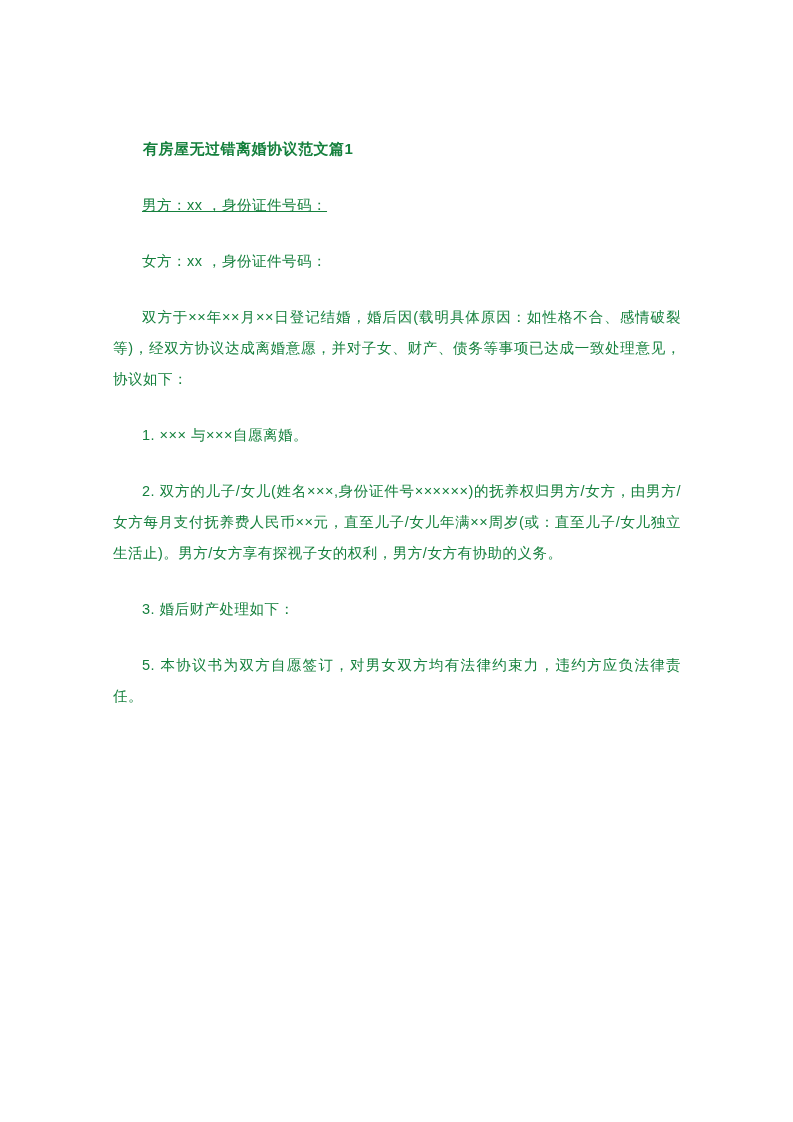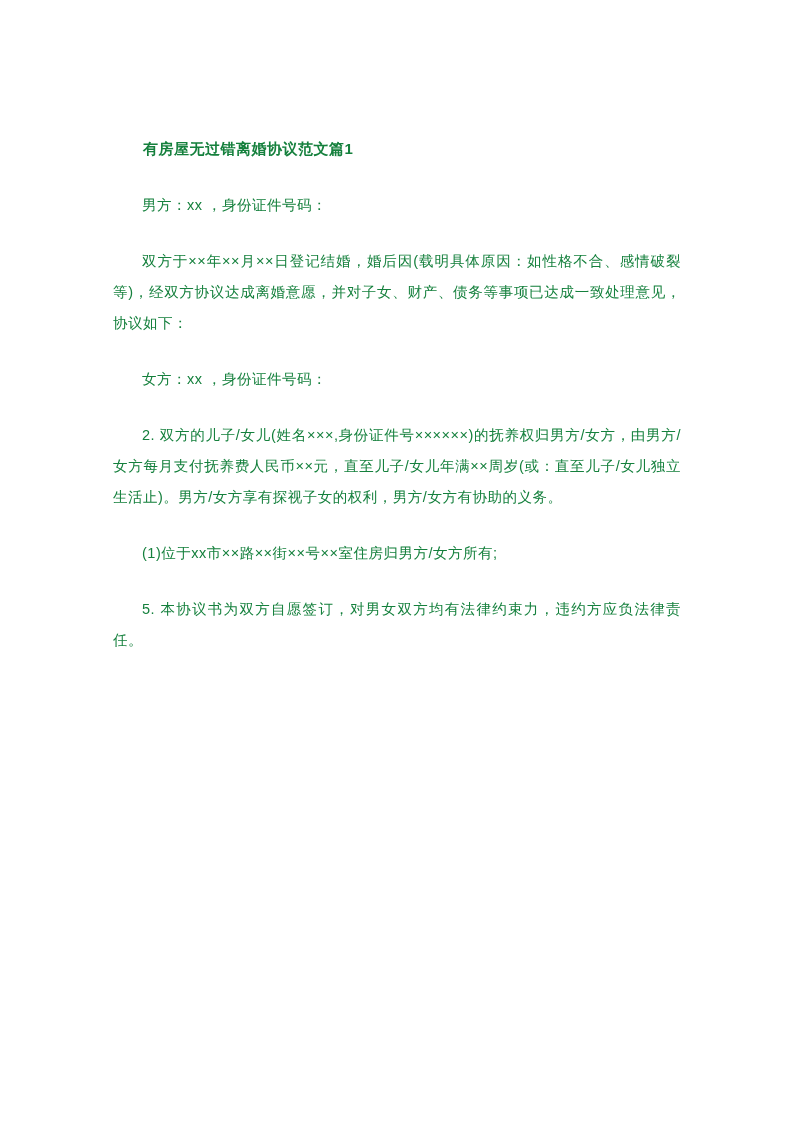--- a/index.html
+++ b/index.html
@@ -32,27 +32,29 @@
       margin-top: 25px;
       font-size: 14.5px;
       line-height: 31px;
       text-align: justify;
       text-indent: 2em;
       letter-spacing: 0.5px;
       word-break: break-all;
     }
     .para.first {
       margin-top: 29px;
+      text-decoration: underline;
     }
   </style>
 </head>
 <body>
 
 <div class="page">
   <h1 class="doc-title">有房屋无过错离婚协议范文篇1</h1>
 
   <p class="para first">男方：xx ，身份证件号码：</p>
+  <p class="para">女方：xx ，身份证件号码：</p>
   <p class="para">双方于××年××月××日登记结婚，婚后因(载明具体原因：如性格不合、感情破裂等)，经双方协议达成离婚意愿，并对子女、财产、债务等事项已达成一致处理意见，协议如下：</p>
-  <p class="para">女方：xx ，身份证件号码：</p>
+  <p class="para">1. ××× 与×××自愿离婚。</p>
   <p class="para">2. 双方的儿子/女儿(姓名×××,身份证件号××××××)的抚养权归男方/女方，由男方/女方每月支付抚养费人民币××元，直至儿子/女儿年满××周岁(或：直至儿子/女儿独立生活止)。男方/女方享有探视子女的权利，男方/女方有协助的义务。</p>
-  <p class="para">(1)位于xx市××路××街××号××室住房归男方/女方所有;</p>
+  <p class="para">3. 婚后财产处理如下：</p>
   <p class="para">5. 本协议书为双方自愿签订，对男女双方均有法律约束力，违约方应负法律责任。</p>
 </div>
 
 </body></html>

